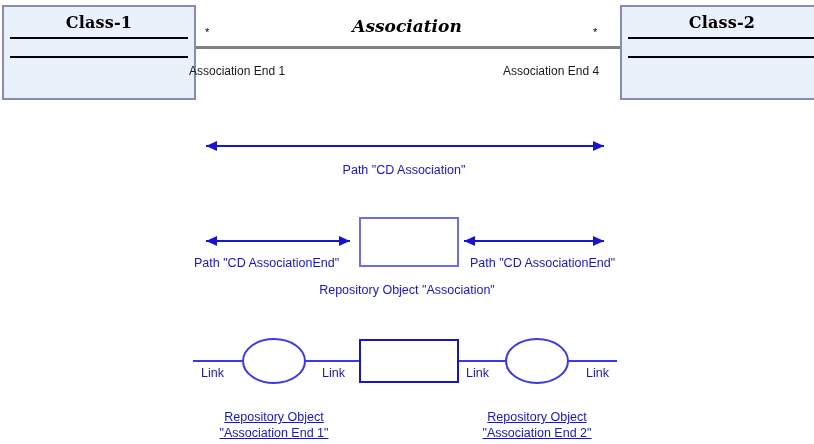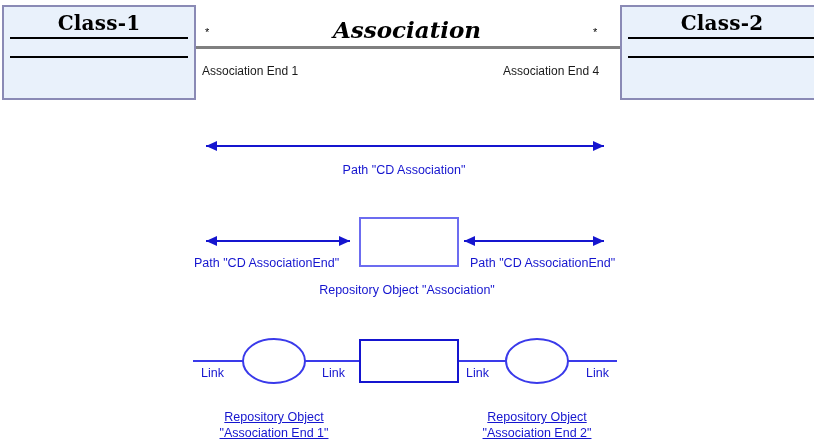--- a/index.html
+++ b/index.html
@@ -30,21 +30,21 @@
   .class-title {
     position: absolute;
     left: 0;
     right: 0;
     top: 2px;
     height: 28px;
     line-height: 28px;
     text-align: center;
     font-family: "DejaVu Serif", "Liberation Serif", serif;
     font-weight: bold;
-    font-size: 20px;
+    font-size: 16px;
     color: #000000;
     letter-spacing: 0.2px;
   }
   .class-div {
     position: absolute;
     left: 6px;
     right: 6px;
     height: 0;
     border-top: 2px solid #000000;
   }
@@ -70,21 +70,21 @@
   .mult.right { left: 593px; top: 26px; }
 
   .end-label {
     position: absolute;
     font-size: 12px;
     color: #1a1a1a;
     top: 64px;
     font-family: "Liberation Sans", sans-serif;
     white-space: nowrap;
   }
-  .end-label.left  { left: 202px; }
+  .end-label.left  { left: 189px; }
   .end-label.right { left: 503px; }
 
   
   .blue-text {
     position: absolute;
     color: #1515cf;
     font-size: 12.5px;
     font-family: "Liberation Sans", sans-serif;
     white-space: nowrap;
   }
@@ -116,21 +116,21 @@
   <div class="class-title">Class-2</div>
   <div class="class-div d1"></div>
   <div class="class-div d2"></div>
 </div>
 
 <div class="assoc-line"></div>
 
 <div class="mult left">*</div>
 <div class="mult right">*</div>
 
-<div style="position:absolute;left:0;top:16px;width:814px;text-align:center;font-family:'DejaVu Serif','Liberation Serif',serif;font-style:italic;font-weight:bold;font-size:23px;color:#000;">Association</div>
+<div style="position:absolute;left:0;top:16px;width:814px;text-align:center;font-family:'DejaVu Serif','Liberation Serif',serif;font-style:italic;font-weight:bold;font-size:17px;color:#000;">Association</div>
 
 <div class="end-label left">Association End 1</div>
 <div class="end-label right">Association End 4</div>
 
 <svg class="overlay" viewBox="0 0 814 444" xmlns="http://www.w3.org/2000/svg">
   <defs>
     <marker id="arrHeadR" markerWidth="12" markerHeight="12" refX="11" refY="5" orient="auto" markerUnits="userSpaceOnUse">
       <path d="M0,0 L11,5 L0,10 z" fill="#1515cf"></path>
     </marker>
     <marker id="arrHeadL" markerWidth="12" markerHeight="12" refX="0" refY="5" orient="auto" markerUnits="userSpaceOnUse">

